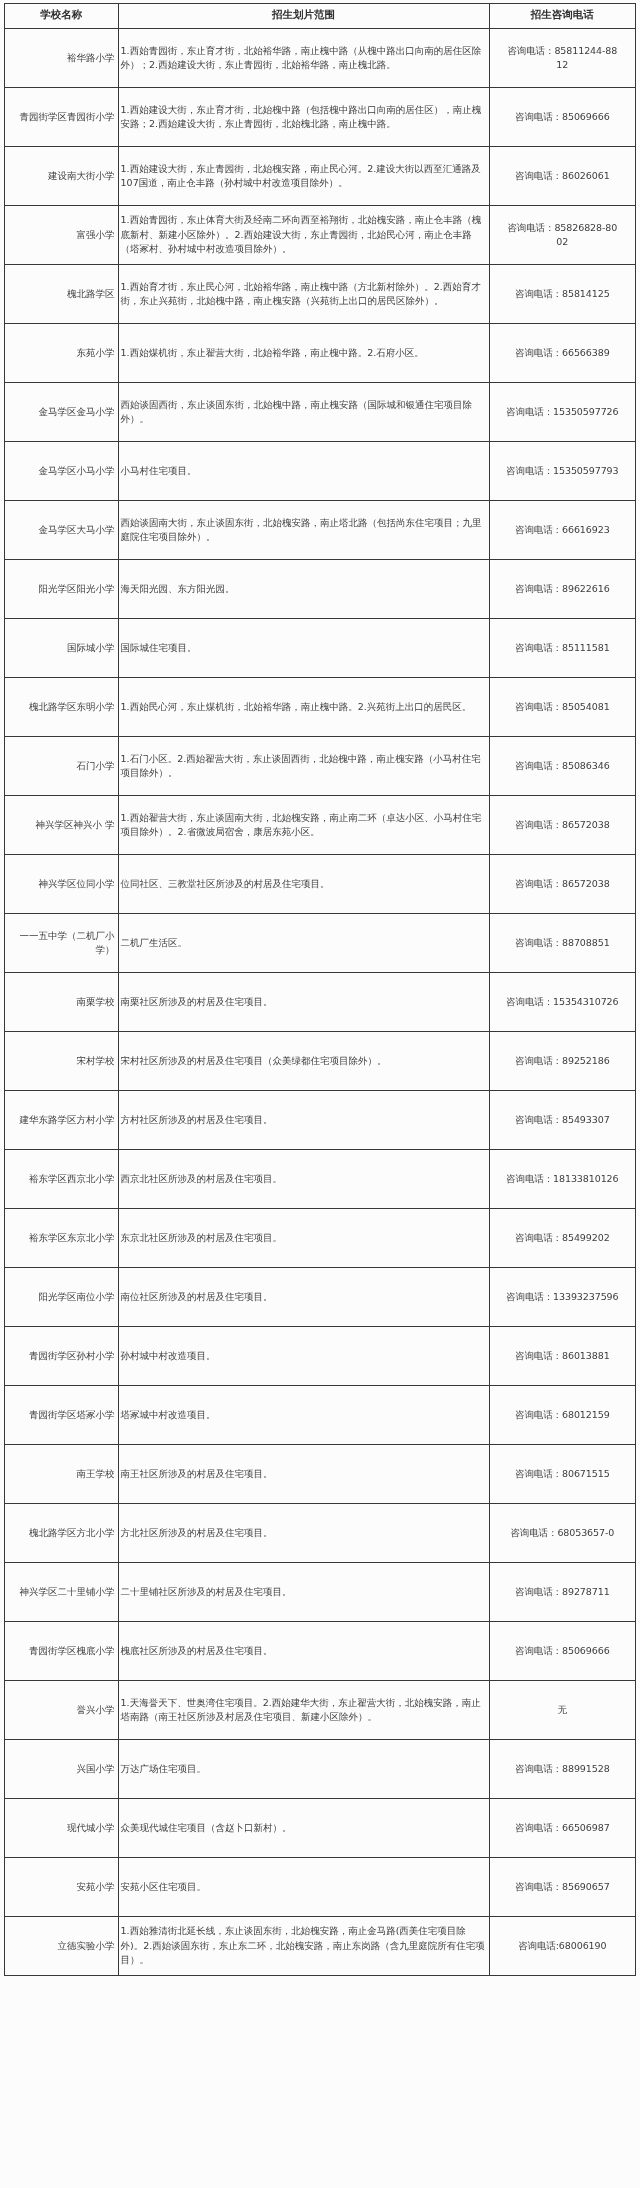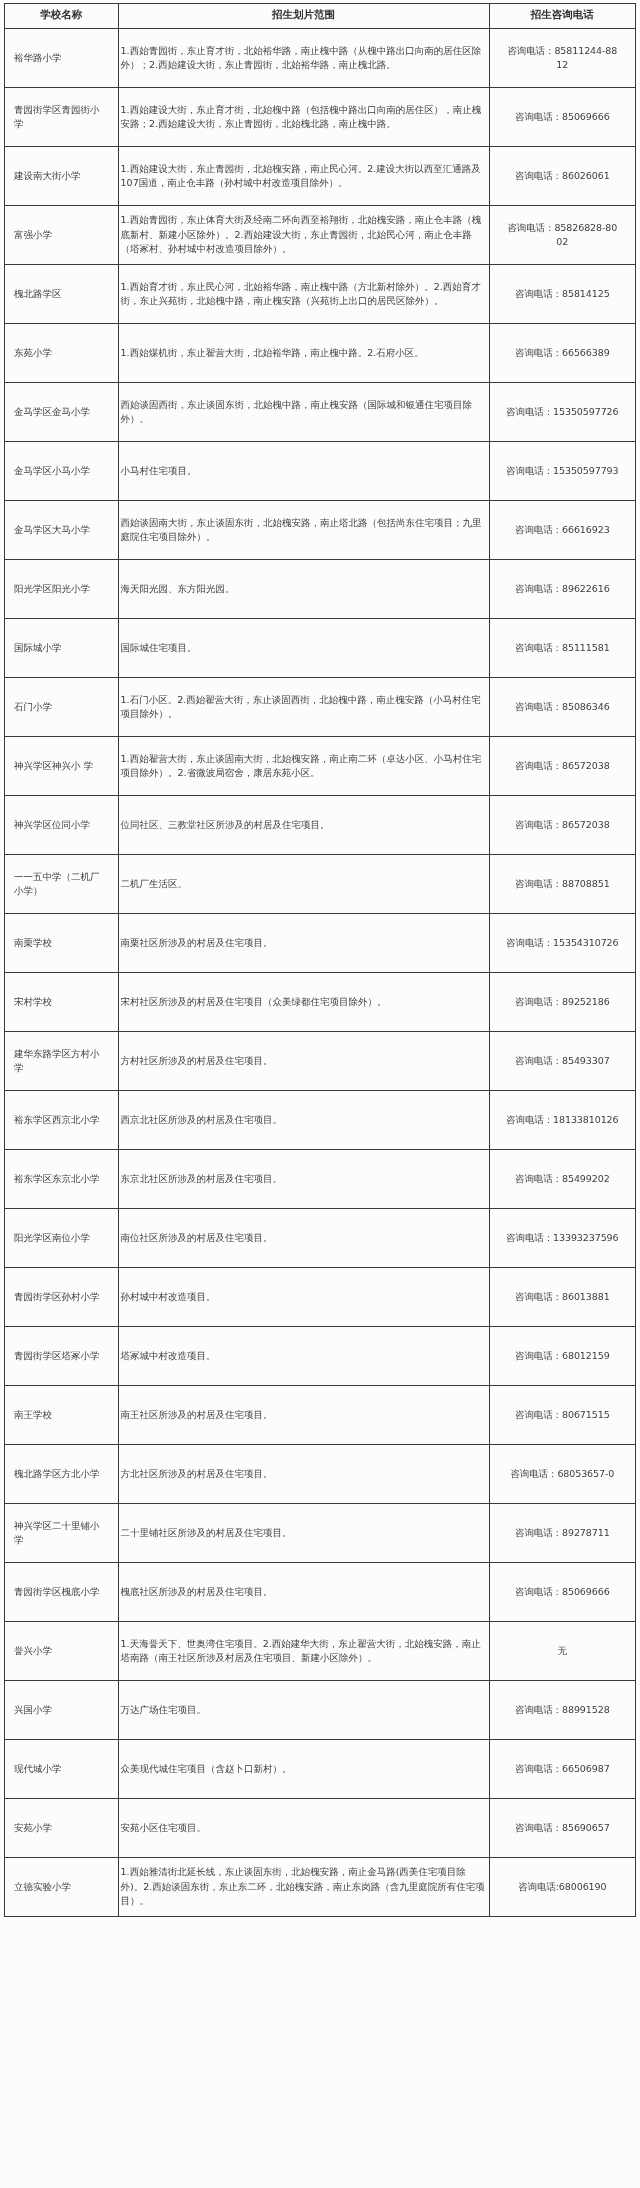--- a/index.html
+++ b/index.html
@@ -36,22 +36,22 @@
     padding: 2px;
     line-height: 1.3;
     font-family: Liberation Mono, monospace;
   }
   table.zoning td {
     font-size: 9.5px;
     line-height: 14.5px;
     height: 52px;
   }
   td.name {
-    text-align: left;
-    padding: 3px 9px;
+    text-align: right;
+    padding: 3px 3px;
   }
   td.zone {
     text-align: left;
     padding: 3px 2px;
   }
   td.phone {
     text-align: center;
     padding: 3px 16px;
     font-size: 9px;
     letter-spacing: -0.1px;
@@ -124,20 +124,25 @@
           <td class="name">阳光学区阳光小学</td>
           <td class="zone">海天阳光园、东方阳光园。</td>
           <td class="phone">咨询电话：89622616</td>
         </tr>
         <tr>
           <td class="name">国际城小学</td>
           <td class="zone">国际城住宅项目。</td>
           <td class="phone">咨询电话：85111581</td>
         </tr>
         <tr>
+          <td class="name">槐北路学区东明小学</td>
+          <td class="zone">1.西始民心河，东止煤机街，北始裕华路，南止槐中路。2.兴苑街上出口的居民区。</td>
+          <td class="phone">咨询电话：85054081</td>
+        </tr>
+        <tr>
           <td class="name">石门小学</td>
           <td class="zone">1.石门小区。2.西始翟营大街，东止谈固西街，北始槐中路，南止槐安路（小马村住宅项目除外）。</td>
           <td class="phone">咨询电话：85086346</td>
         </tr>
         <tr>
           <td class="name">神兴学区神兴小 学</td>
           <td class="zone">1.西始翟营大街，东止谈固南大街，北始槐安路，南止南二环（卓达小区、小马村住宅项目除外）。2.省微波局宿舍，康居东苑小区。</td>
           <td class="phone">咨询电话：86572038</td>
         </tr>
         <tr>

